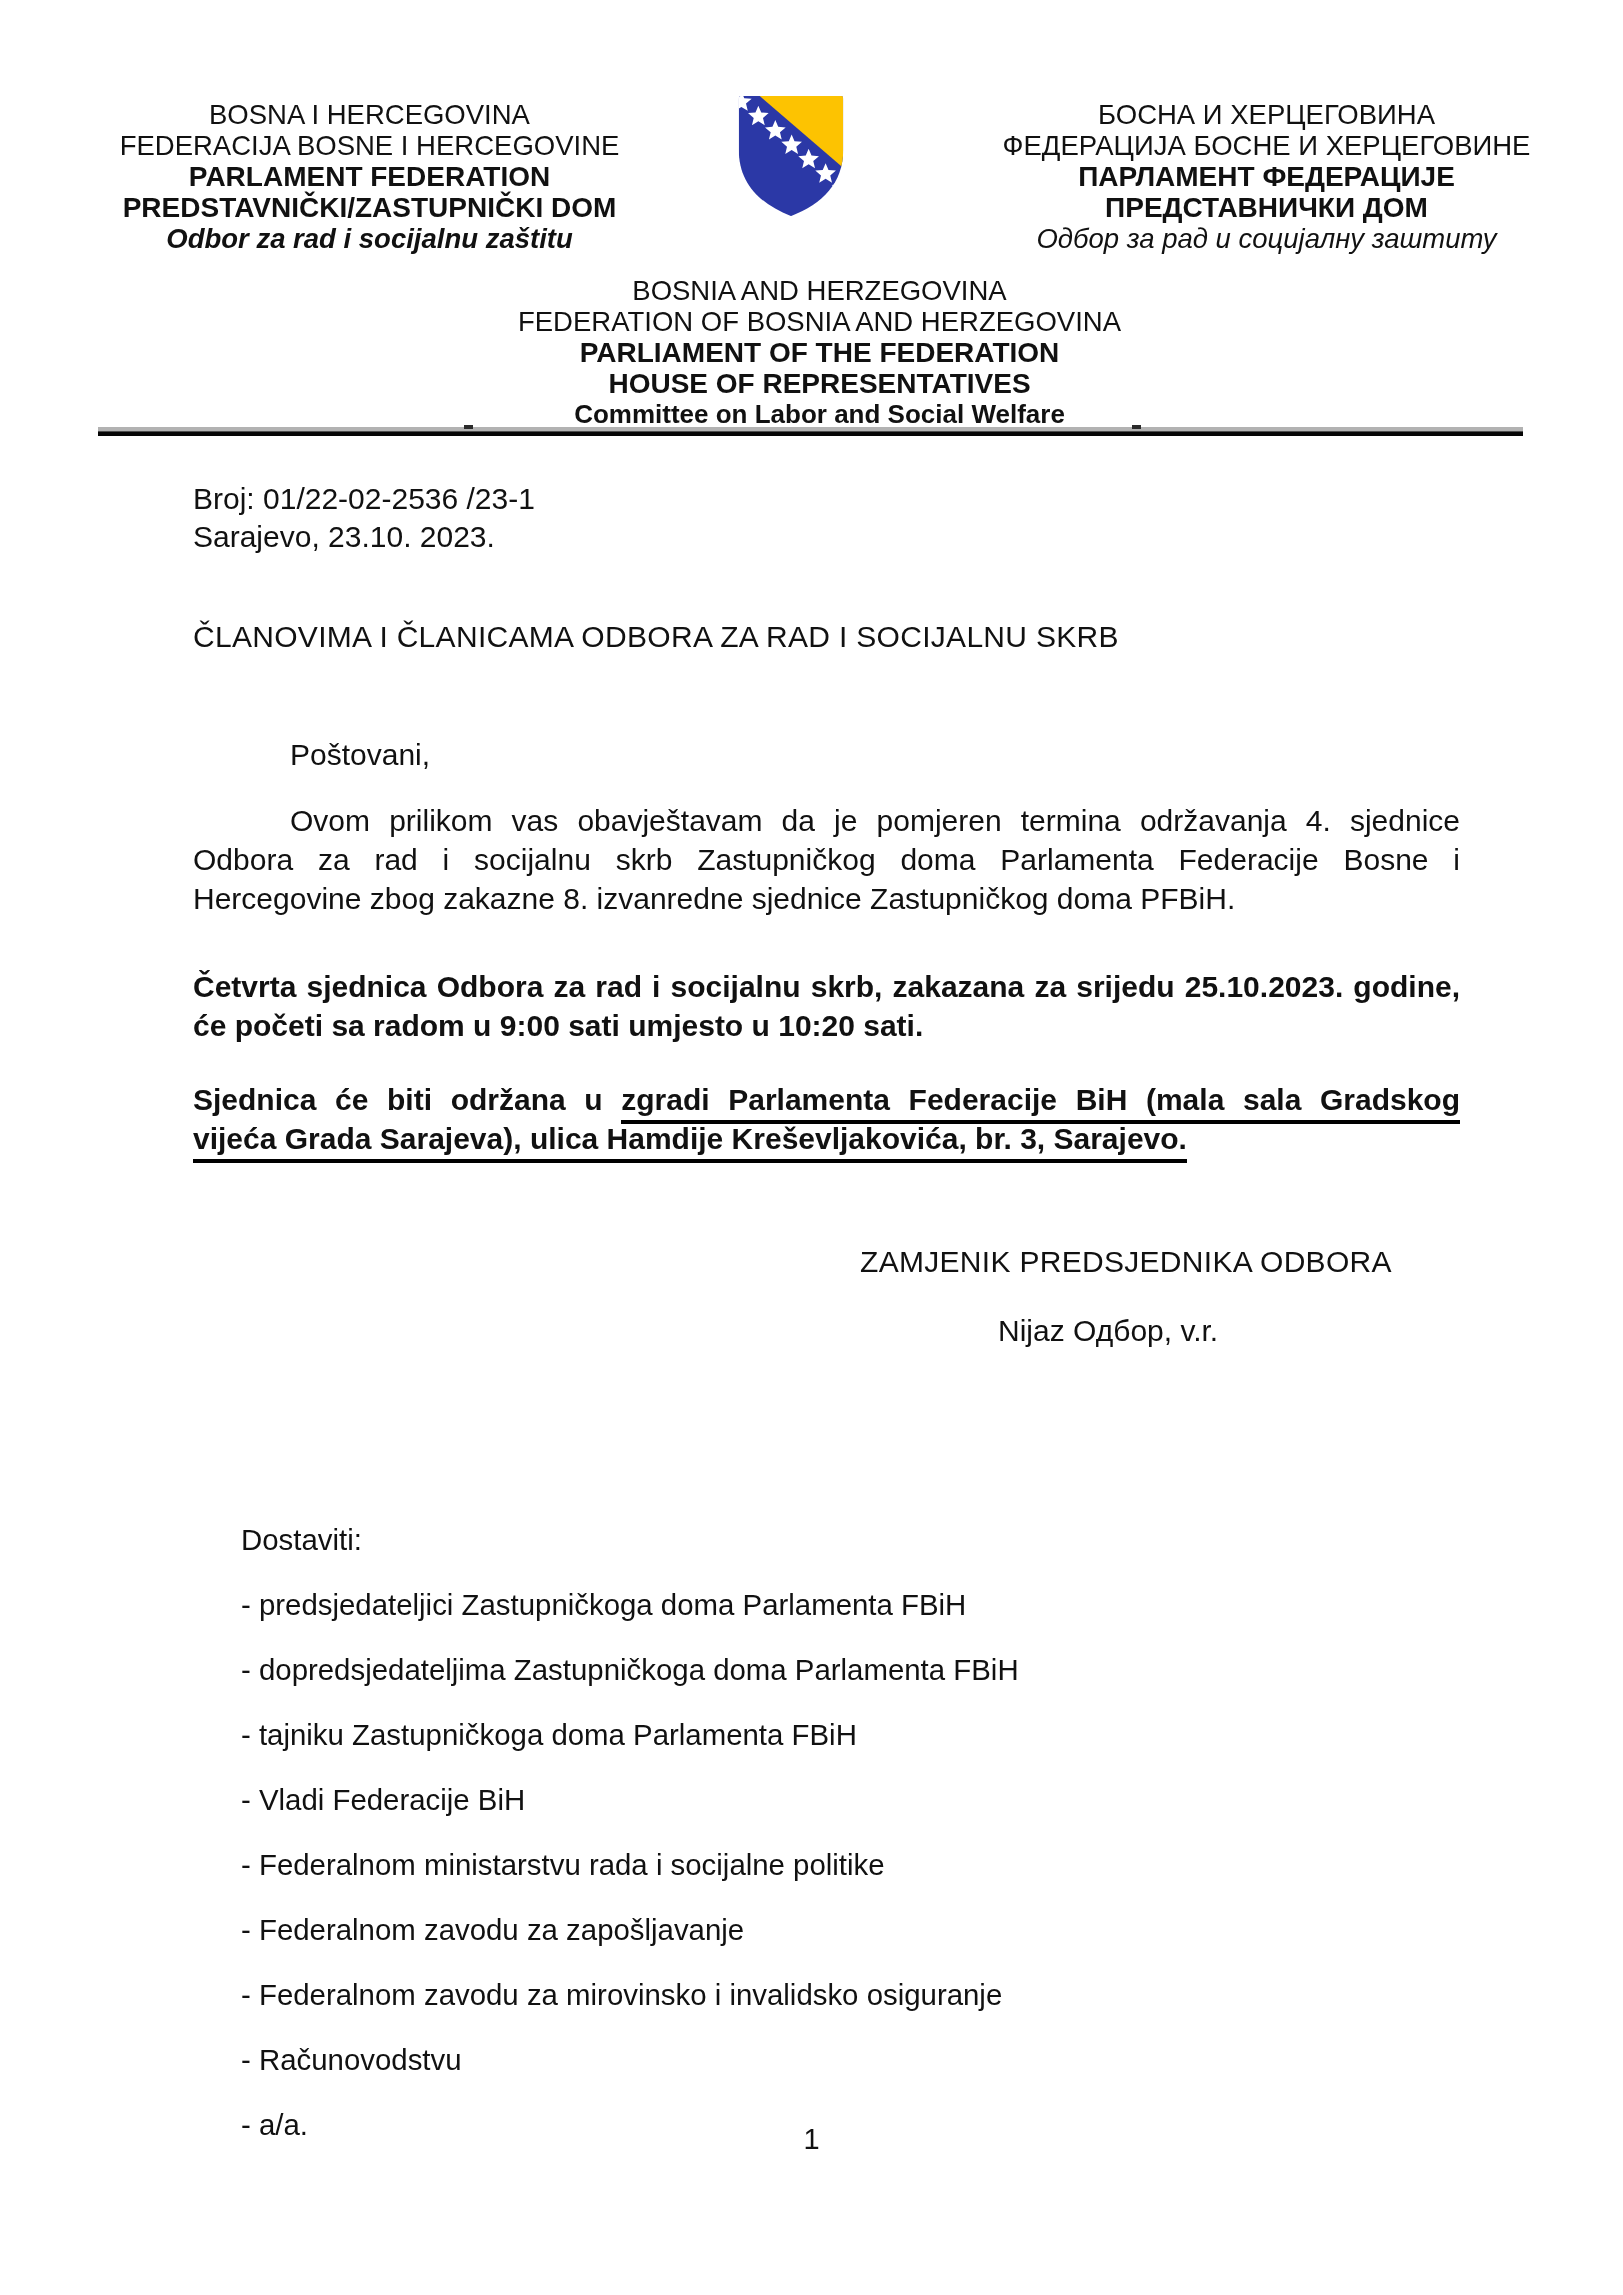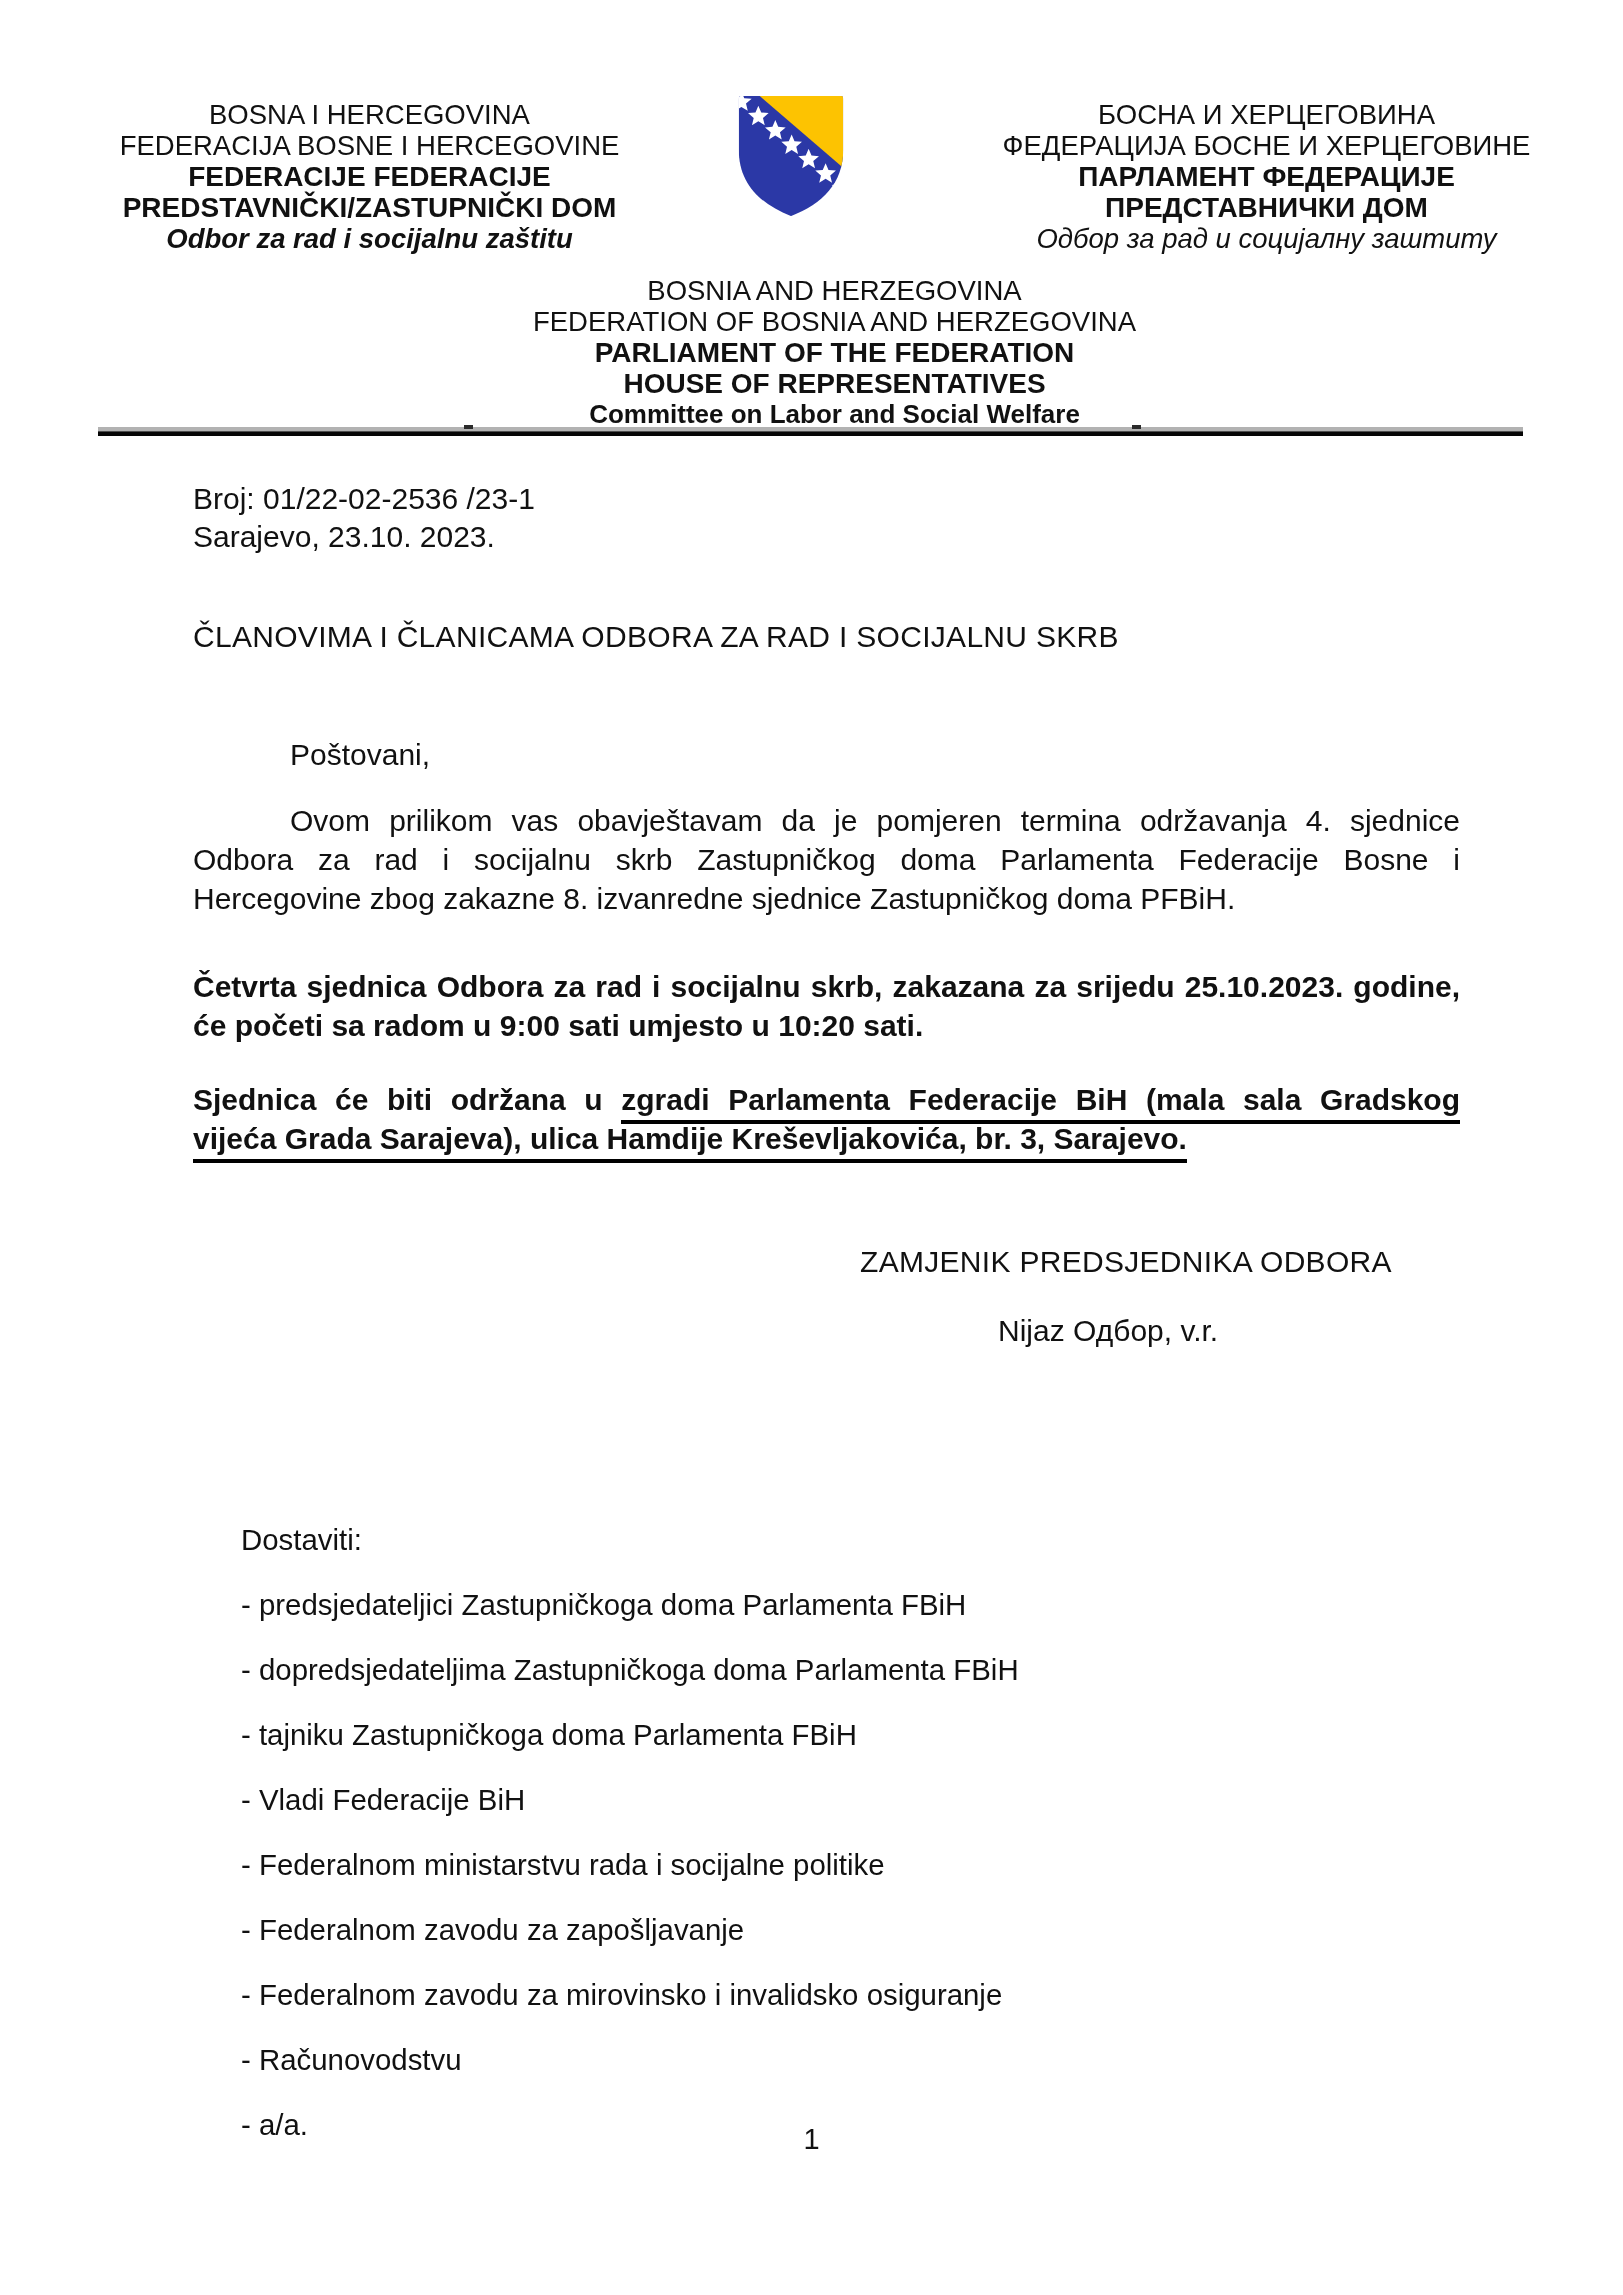--- a/index.html
+++ b/index.html
@@ -8,21 +8,21 @@
     width: 1623px;
     height: 2295px;
     background: #ffffff;
     font-family: Liberation Sans, sans-serif;
     color: #111;
     overflow: hidden;
   }
   
   .hdr-left   { position:absolute; left:111px;  top:99px; width:517px;  text-align:center; }
   .hdr-right  { position:absolute; left:995px; top:99px; width:543px;  text-align:center; }
-  .hdr-en     { position:absolute; left:442px;  top:275px; width:785px; text-align:center; }
+  .hdr-en     { position:absolute; left:427px;  top:275px; width:785px; text-align:center; }
   .hdr-line   { font-size:27.5px; line-height:31px; white-space:nowrap; }
   .hdr-bold   { font-weight:bold; font-size:28px; }
   .hdr-bi     { font-weight:bold; font-style:italic; }
   .hdr-i      { font-style:italic; }
   .hdr-en .committee { font-size:26px; font-weight:bold; }
   .emblem     { position:absolute; left:732px; top:92px; width:118px; height:128px; }
 
   .divider {
     position:absolute; left:98px; top:427px; width:1425px; height:9.2px;
     background: linear-gradient(#b2b2b2 0px, #b2b2b2 3.9px, #4d4d4d 3.9px, #4d4d4d 4.6px, #050505 4.6px, #050505 9.2px);
@@ -55,21 +55,21 @@
   .page-number { position:absolute; left:0; top:2123px; width:100%; text-align:center; font-size:29px; }
 </style>
 </head>
 <body>
 
 <div class="page">
 
   <div class="hdr-left">
     <div class="hdr-line">BOSNA I HERCEGOVINA</div>
     <div class="hdr-line">FEDERACIJA BOSNE I HERCEGOVINE</div>
-    <div class="hdr-line hdr-bold">FEDERACIJE FEDERACIJE</div>
+    <div class="hdr-line hdr-bold">PARLAMENT FEDERATION</div>
     <div class="hdr-line hdr-bold">PREDSTAVNIČKI/ZASTUPNIČKI DOM</div>
     <div class="hdr-line hdr-bi">Odbor za rad i socijalnu zaštitu</div>
   </div>
 
   <div class="emblem">
     <svg width="118" height="128" viewBox="0 0 180 196" xmlns="http://www.w3.org/2000/svg">
       <defs>
         <clipPath id="shieldClip">
           <path d="M14,6 L166,6 C169,6 170,7.5 170,11 L170,88 C170,140 138,171 90,190 C42,171 10,140 10,88 L10,11 C10,7.5 11,6 14,6 Z"></path>
         </clipPath>

